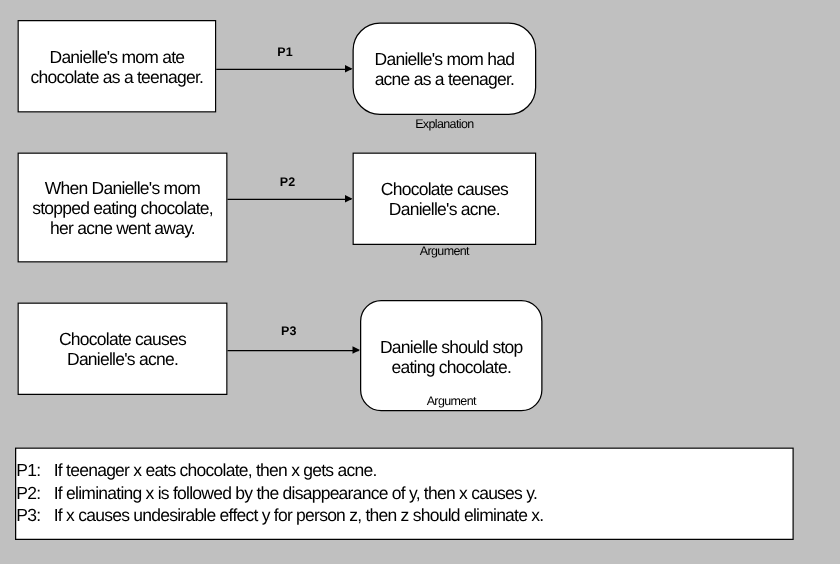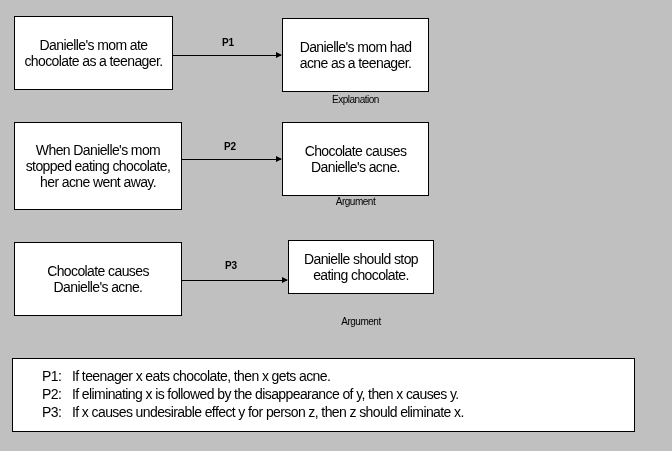--- a/index.html
+++ b/index.html
@@ -7,54 +7,54 @@
          font-family:"Liberation Sans", sans-serif; color:#000; }
   .box { position:absolute; background:#fff; border:1px solid #000; box-sizing:border-box;
          display:flex; align-items:center; justify-content:center; text-align:center;
          font-size:14px; line-height:16px; letter-spacing:-0.6px; padding:0 6px; }
   .caption { position:absolute; font-weight:normal; font-size:10px; letter-spacing:-0.5px; text-align:center; }
   .plabel { position:absolute; font-weight:bold; font-size:10px; text-align:center; width:40px; }
   .arrow { position:absolute; height:1px; background:#000; }
   .arrow::after { content:""; position:absolute; right:-1px; top:-3px; border-left:6px solid #000;
                   border-top:3.5px solid transparent; border-bottom:3.5px solid transparent; }
   .legend { position:absolute; left:12px; top:358px; width:623px; height:74px; background:#fff;
-            border:1px solid #000; box-sizing:border-box; padding:8px 29px; font-size:14px;
+            border:1px solid #000; box-sizing:border-box; padding:8px 0; font-size:14px;
             line-height:18px; letter-spacing:-0.6px; }
   .legend-row { white-space:nowrap; }
   .legend-key { display:inline-block; width:30px; }
 </style>
 </head>
 <body>
 
 <div class="box" style="left:14px;top:16px;width:159px;height:74px;">
   <span>Danielle's mom ate chocolate as a teenager.</span>
 </div>
 <div class="plabel" style="left:208px;top:37px;">P1</div>
 <div class="arrow" style="left:173px;top:55px;width:108px;"></div>
-<div class="box" style="left:282px;top:18px;width:147px;height:74px;">
+<div class="box" style="left:282px;top:18px;width:147px;height:74px;border-radius:22px;">
   <span>Danielle's mom had acne as a teenager.</span>
 </div>
 <div class="caption" style="left:282px;top:94px;width:147px;">Explanation</div>
 
 <div class="box" style="left:14px;top:122px;width:168px;height:88px;">
   <span>When Danielle's mom stopped eating chocolate, her acne went away.</span>
 </div>
 <div class="plabel" style="left:210px;top:141px;">P2</div>
 <div class="arrow" style="left:182px;top:159px;width:99px;"></div>
 <div class="box" style="left:282px;top:122px;width:147px;height:74px;">
   <span>Chocolate causes Danielle's acne.</span>
 </div>
 <div class="caption" style="left:282px;top:196px;width:147px;">Argument</div>
 
 <div class="box" style="left:14px;top:242px;width:168px;height:74px;">
   <span>Chocolate causes Danielle's acne.</span>
 </div>
 <div class="plabel" style="left:211px;top:260px;">P3</div>
 <div class="arrow" style="left:182px;top:280px;width:105px;"></div>
-<div class="box" style="left:288px;top:240px;width:146px;height:54px;">
+<div class="box" style="left:288px;top:240px;width:146px;height:89px;border-radius:17px;">
   <span>Danielle should stop eating chocolate.</span>
 </div>
 <div class="caption" style="left:288px;top:316px;width:146px;">Argument</div>
 
 <div class="legend">
   <div class="legend-row">
     <span class="legend-key">P1:</span><span>If teenager x eats chocolate, then x gets acne.</span>
   </div>
   <div class="legend-row">
     <span class="legend-key">P2:</span><span>If eliminating x is followed by the disappearance of y, then x causes y.</span>

